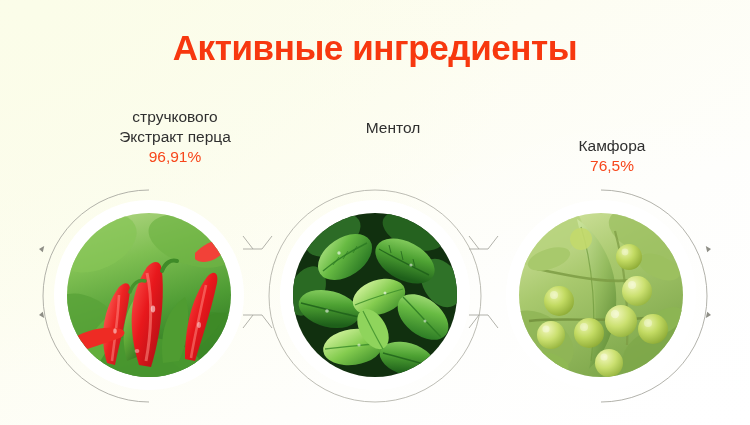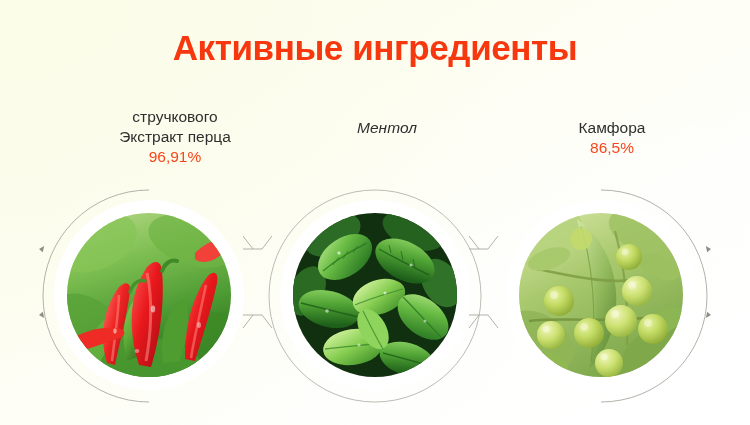--- a/index.html
+++ b/index.html
@@ -47,22 +47,22 @@
   .label-name {
     font-size: 15.5px;
     color: #2f2f2f;
   }
   .label-pct {
     font-size: 15.5px;
     color: #f7461b;
   }
 
   #label-1 { left: 55px;  top: 107px; width: 240px; }
-  #label-2 { left: 287px; top: 118px; width: 200px; font-style: italic; }
-  #label-3 { left: 512px; top: 118px; width: 200px; }
+  #label-2 { left: 293px; top: 118px; width: 200px; }
+  #label-3 { left: 512px; top: 136px; width: 200px; }
 
   
   #deco {
     position: absolute;
     left: 0;
     top: 0;
     width: 750px;
     height: 425px;
     pointer-events: none;
   }
@@ -120,21 +120,21 @@
     <div class="label-name">Экстракт перца</div>
     <div class="label-pct">96,91%</div>
   </div>
 
   <div class="label-block" id="label-2">
     <div class="label-name">Ментол</div>
   </div>
 
   <div class="label-block" id="label-3">
     <div class="label-name">Камфора</div>
-    <div class="label-pct">86,5%</div>
+    <div class="label-pct">76,5%</div>
   </div>
 
   <div class="photo-wrap" id="photo-1">
     <svg class="photo-svg" viewBox="0 0 164 164" preserveAspectRatio="xMidYMid slice">
       <defs>
         <linearGradient id="pepBg" x1="0" y1="0" x2="0.3" y2="1">
           <stop offset="0%" stop-color="#b8d98a"></stop>
           <stop offset="35%" stop-color="#7fbf52"></stop>
           <stop offset="70%" stop-color="#4e9c34"></stop>
           <stop offset="100%" stop-color="#2f7722"></stop>

